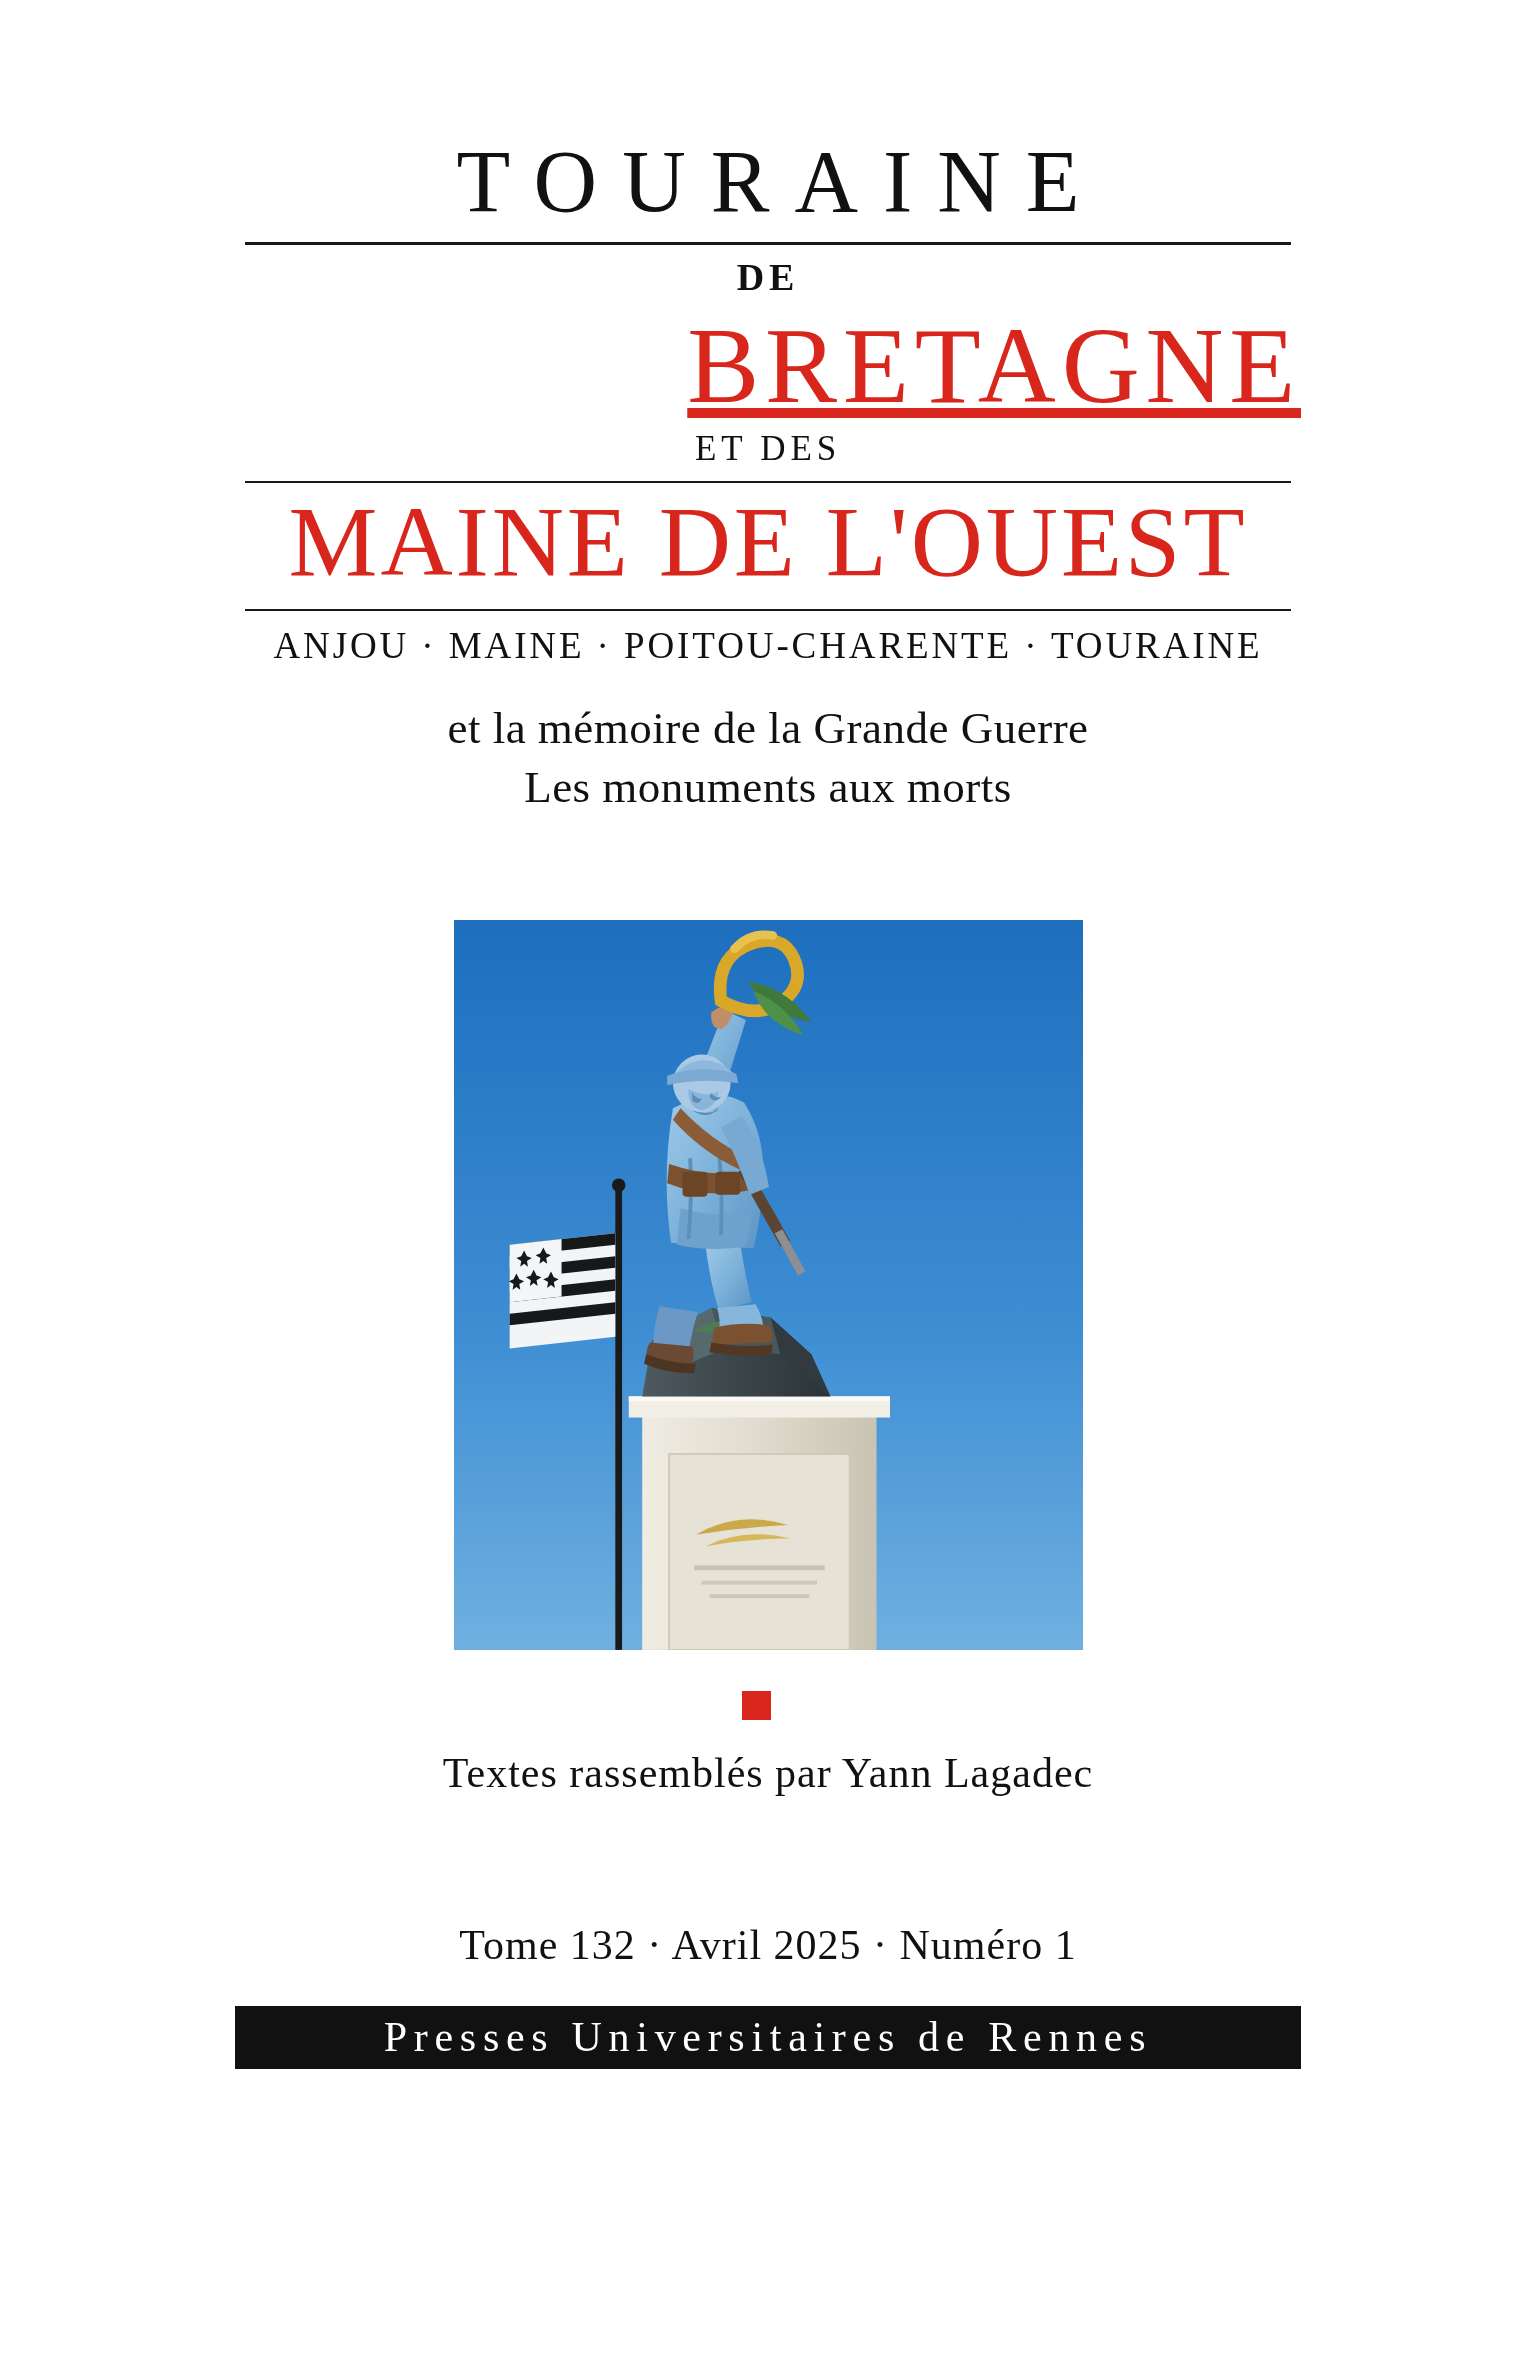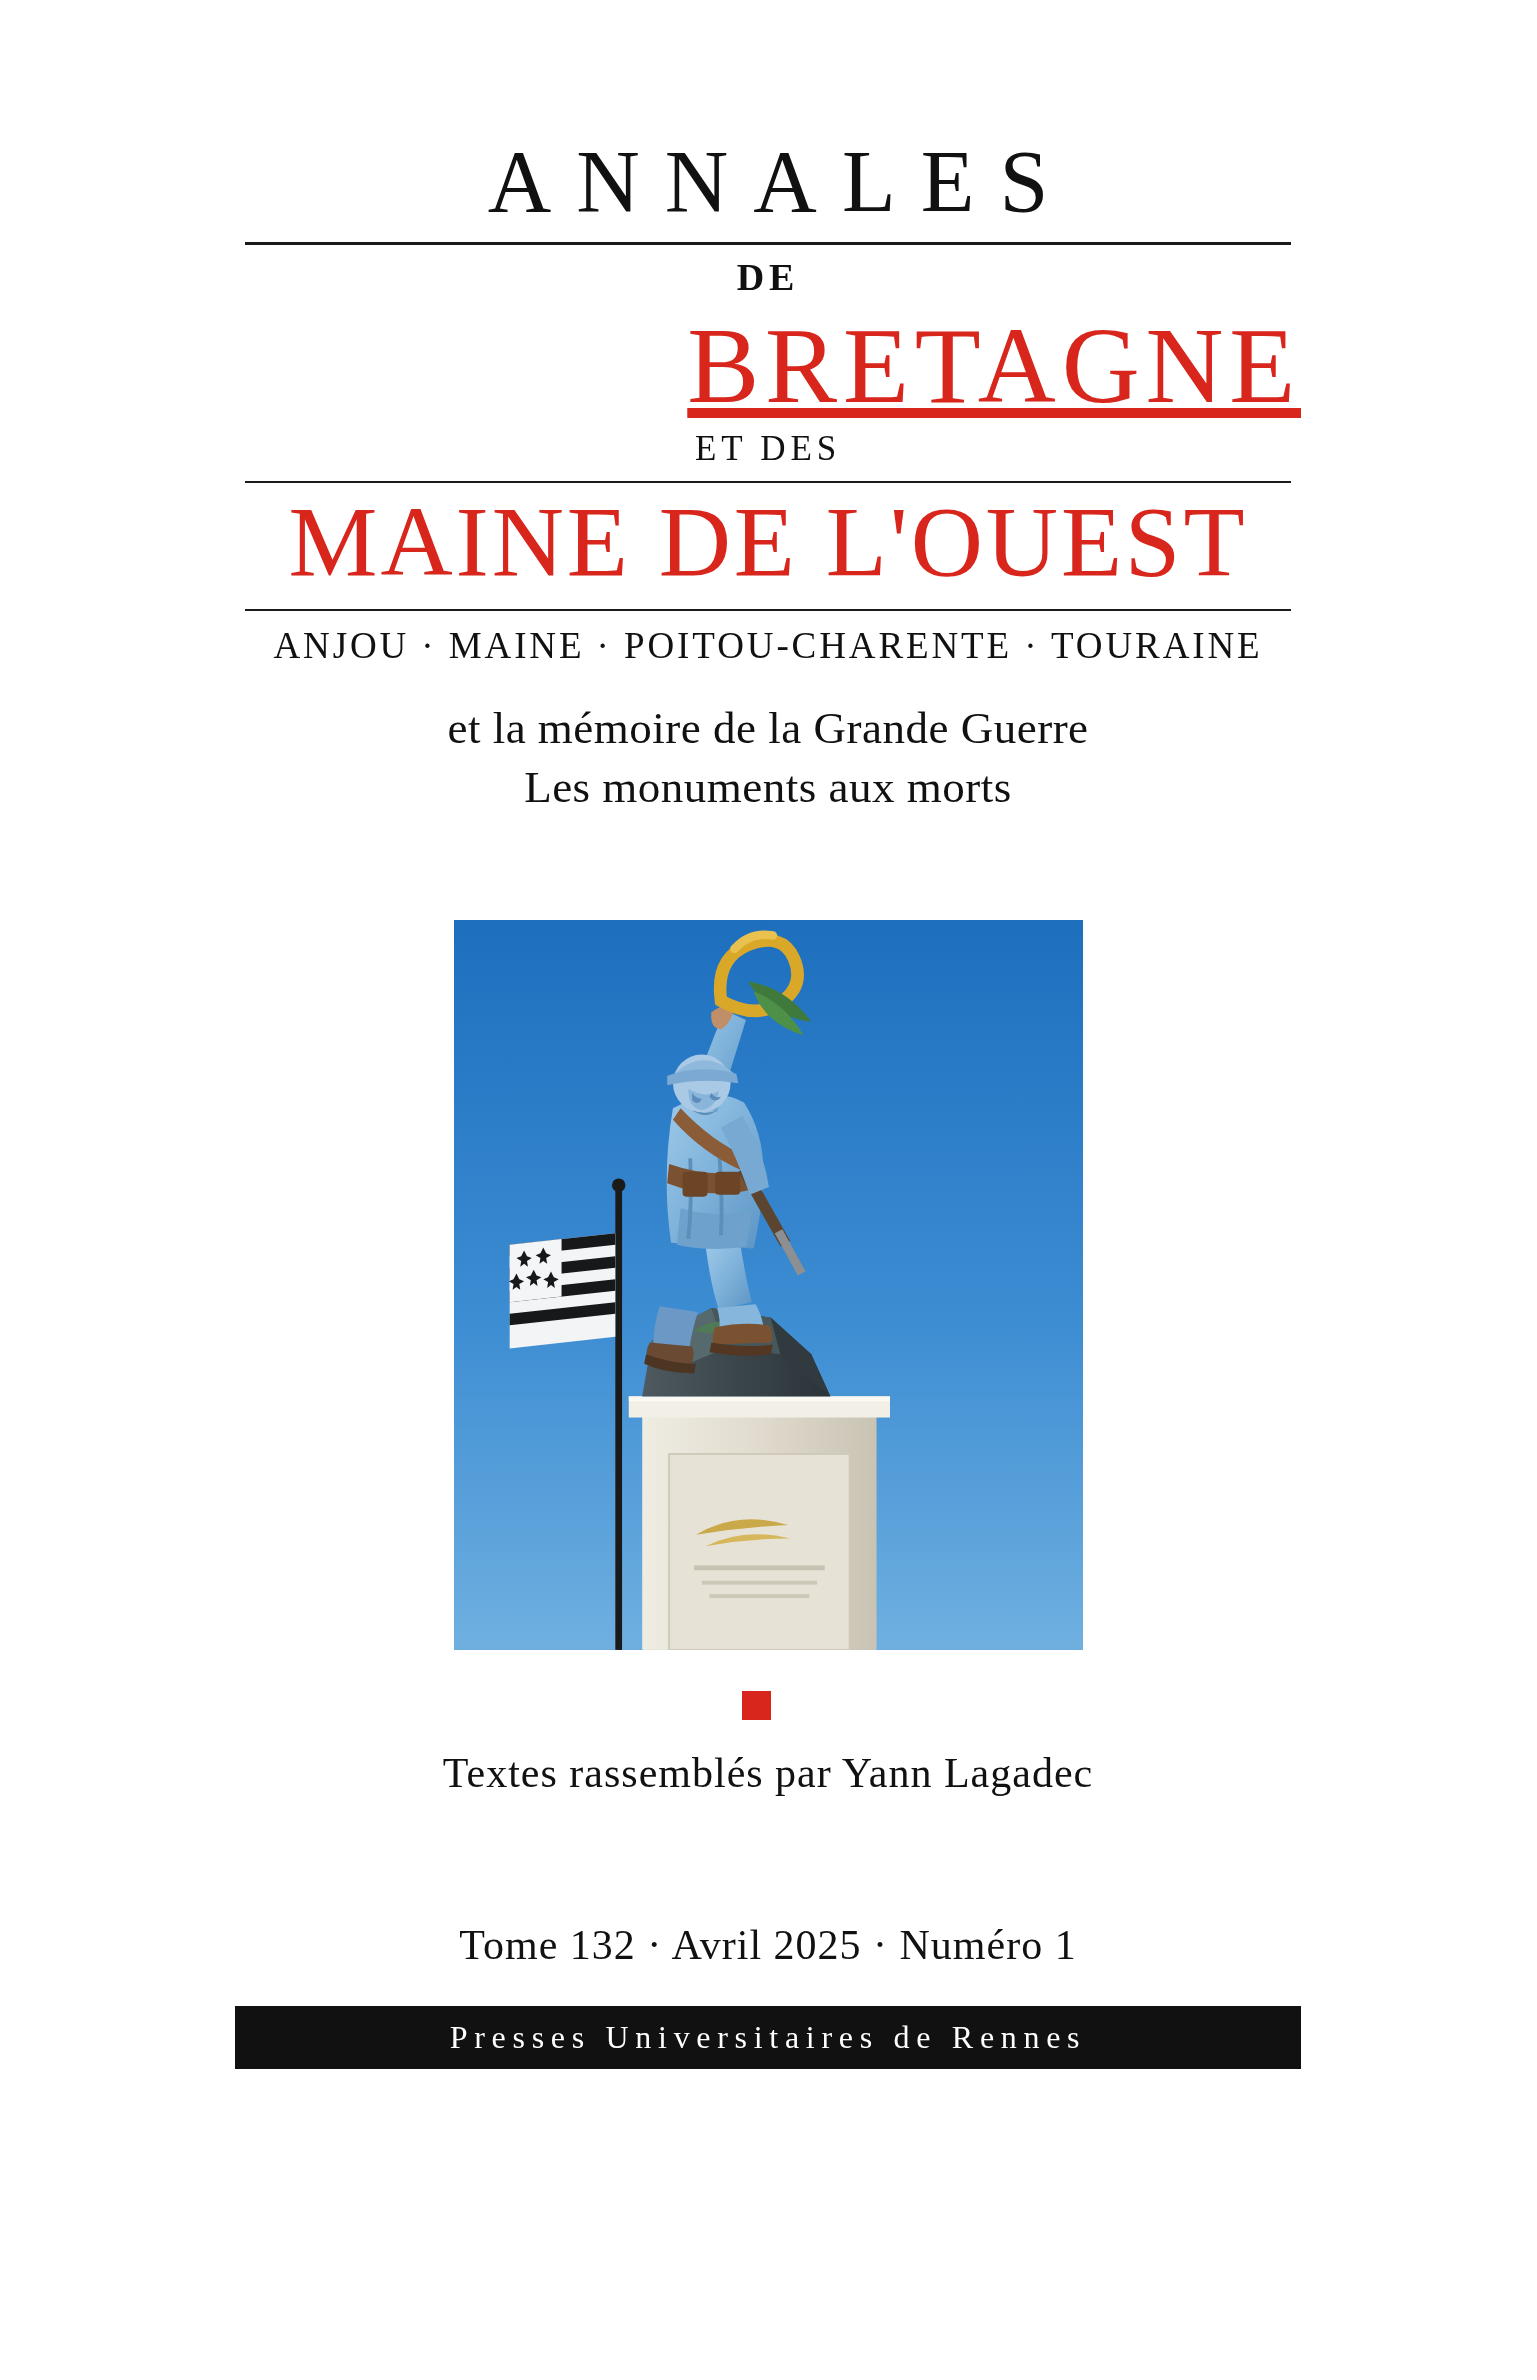--- a/index.html
+++ b/index.html
@@ -165,32 +165,32 @@
   
   .publisher-bar {
     position: absolute;
     left: 0;
     top: 1883px;
     width: 1066px;
     height: 63px;
     background: #111111;
     color: #ffffff;
     text-align: center;
-    font-size: 32px;
+    font-size: 42px;
     letter-spacing: 6.7px;
     line-height: 63px;
   }
 </style>
 </head>
 <body>
 
 <div class="cover">
 
   <div class="masthead">
-    <div class="annales">ANNALES</div>
+    <div class="annales">TOURAINE</div>
     <div class="rule"></div>
     <div class="de">DE</div>
     <div class="bretagne">BRETAGNE</div>
     <div class="etdes">ET DES</div>
     <div class="rule thin"></div>
     <div class="pays">MAINE DE L'OUEST</div>
     <div class="rule thin"></div>
     <div class="regions">ANJOU · MAINE · POITOU-CHARENTE · TOURAINE</div>
   </div>
 

